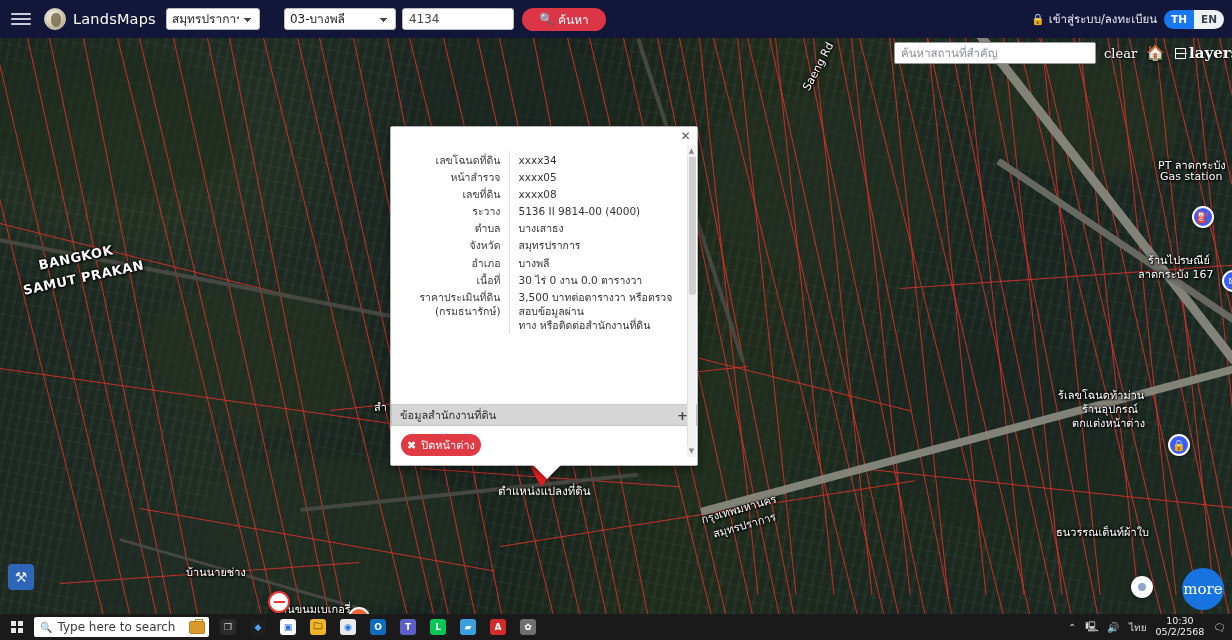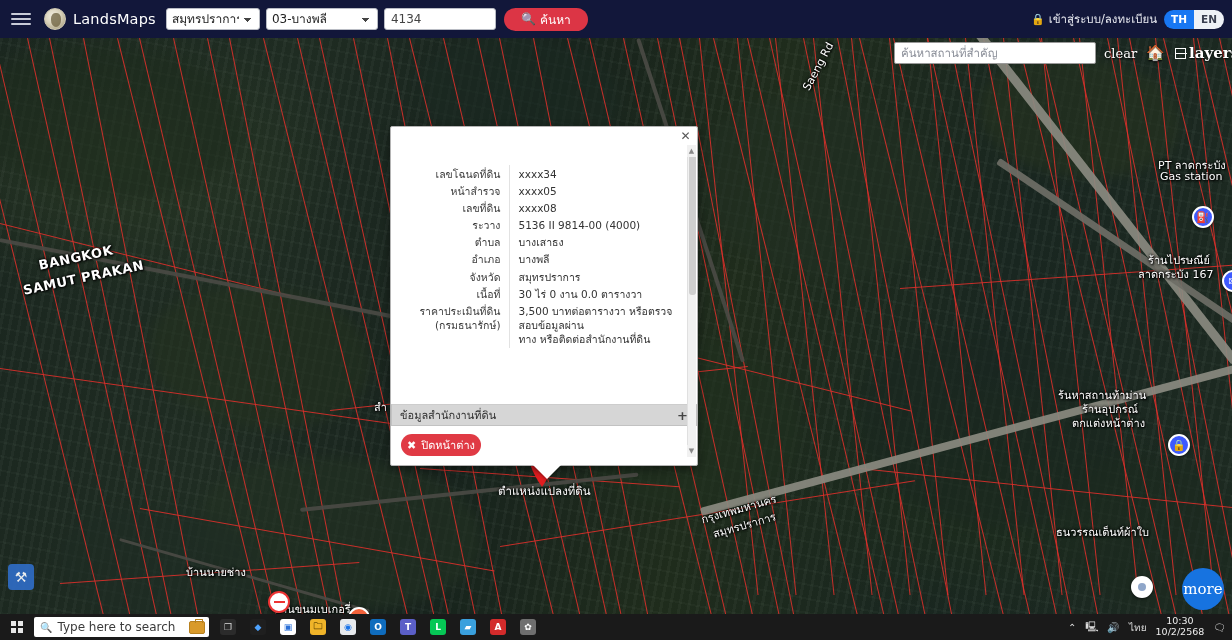--- a/index.html
+++ b/index.html
@@ -49,21 +49,21 @@
     background: #ffffff; color: #222;
     font-family: "DejaVu Sans", sans-serif;
     appearance: none; -webkit-appearance: none;
     background-image: linear-gradient(45deg, transparent 50%, #444 50%), linear-gradient(135deg, #444 50%, transparent 50%);
     background-position: calc(100% - 11px) 9px, calc(100% - 7px) 9px;
     background-size: 4px 4px, 4px 4px;
     background-repeat: no-repeat;
     cursor: pointer;
   }
   #sel-prov { width: 94px; }
-  #sel-amp  { width: 112px; margin-left: 6px; }
+  #sel-amp  { width: 112px; margin-left: 24px; }
   #txt-parcel {
     width: 112px; height: 22px; margin-left: 6px;
     border: 1px solid #b9bcc4; border-radius: 3px;
     padding: 1px 6px; font-size: 12px; color: #444;
     font-family: "DejaVu Sans", sans-serif;
   }
   #btn-search {
     margin-left: 8px; height: 23px; min-width: 84px;
     background: #dc3545; color:#fff; border:none; border-radius: 12px;
     font-size: 12px; cursor: pointer;
@@ -200,21 +200,21 @@
     padding: 2px 8px 10px 4px;
   }
   .section-hd {
     background:#d6d6d6; border:1px solid #c2c2c2; border-top:1px solid #cdcdcd;
     height:22px; display:flex; align-items:center; justify-content:space-between;
     padding: 0 8px; font-size:11px; color:#333; cursor:pointer;
     margin: 0 -4px;
   }
   .section-hd .sign { font-size:13px; color:#444; font-weight:bold; }
 
-  table.kv { width:100%; border-collapse:collapse; margin-top:20px; }
+  table.kv { width:100%; border-collapse:collapse; margin-top:6px; }
   table.kv td { font-size:10.5px; color:#333; padding:1.5px 0; vertical-align:top; line-height:1.35; }
   table.kv td.k { width:108px; text-align:right; padding-right:8px; color:#3b3b3b; white-space:nowrap;
                   border-right:1px solid #e2e2e2; }
   table.kv td.v { padding-left:9px; color:#333; }
   #btn-close-window {
     margin: 8px 6px 9px 6px; height:22px; background:#e03a44; color:#fff;
     border:none; border-radius:11px; font-size:11px; cursor:pointer;
     display:flex; align-items:center; justify-content:center; gap:5px;
     font-family:"DejaVu Sans", sans-serif;
   }
@@ -376,21 +376,21 @@
 
     <div id="maplabels">
         <div class="maplabel big" style="left: 38px; top: 212px; transform: rotate(-12deg);">BANGKOK</div>
         <div class="maplabel big" style="left: 22px; top: 232px; transform: rotate(-12deg);">SAMUT PRAKAN</div>
         <div class="maplabel " style="left: 792px; top: 22px; transform: rotate(-62deg);">Saeng Rd</div>
         <div class="maplabel " style="left: 648px; top: 188px; transform: rotate(72deg);">Boran Alley</div>
         <div class="maplabel " style="left: 1158px; top: 118px;">PT ลาดกระบัง</div>
         <div class="maplabel " style="left: 1160px; top: 132px;">Gas station</div>
         <div class="maplabel " style="left: 1148px; top: 213px;">ร้านไปรษณีย์</div>
         <div class="maplabel " style="left: 1138px; top: 227px;">ลาดกระบัง 167</div>
-        <div class="maplabel " style="left: 1058px; top: 348px;">ร้นหาสถานท้าม่าน</div>
+        <div class="maplabel " style="left: 1058px; top: 348px;">ร้เลขโฉนดท้าม่าน</div>
         <div class="maplabel " style="left: 1082px; top: 362px;">ร้านอุปกรณ์</div>
         <div class="maplabel " style="left: 1072px; top: 376px;">ตกแต่งหน้าต่าง</div>
         <div class="maplabel " style="left: 1056px; top: 485px;">ธนวรรณเต็นท์ผ้าใบ</div>
         <div class="maplabel " style="left: 700px; top: 462px; transform: rotate(-16deg);">กรุงเทพมหานคร</div>
         <div class="maplabel " style="left: 712px; top: 478px; transform: rotate(-16deg);">สมุทรปราการ</div>
         <div class="maplabel " style="left: 186px; top: 525px;">บ้านนายช่าง</div>
         <div class="maplabel " style="left: 274px; top: 562px;">บ้านขนมเบเกอรี่</div>
         <div class="maplabel " style="left: 374px; top: 360px;">สำ</div>
       </div>
     <div id="mappois">
@@ -451,26 +451,26 @@
               </tr>
               <tr>
                 <td class="k">ระวาง</td>
                 <td class="v">5136 II 9814-00 (4000)</td>
               </tr>
               <tr>
                 <td class="k">ตำบล</td>
                 <td class="v">บางเสาธง</td>
               </tr>
               <tr>
+                <td class="k">จังหวัด</td>
+                <td class="v">สมุทรปราการ</td>
+              </tr>
+              <tr>
                 <td class="k">อำเภอ</td>
                 <td class="v">บางพลี</td>
-              </tr>
-              <tr>
-                <td class="k">จังหวัด</td>
-                <td class="v">สมุทรปราการ</td>
               </tr>
               <tr>
                 <td class="k">เนื้อที่</td>
                 <td class="v">30 ไร่ 0 งาน 0.0 ตารางวา</td>
               </tr>
               <tr>
                 <td class="k">ราคาประเมินที่ดิน<br>(กรมธนารักษ์)</td>
                 <td class="v">3,500 บาทต่อตารางวา หรือตรวจสอบข้อมูลผ่าน<br>ทาง  หรือติดต่อสำนักงานที่ดิน</td>
               </tr>
             </tbody>
@@ -540,18 +540,18 @@
         </div>
       </div>
 
     <div class="tb-right">
       <span class="tray-ic">⌃</span>
       <span class="tray-ic">🖳</span>
       <span class="tray-ic">🔊</span>
       <span class="tray-ic">ไทย</span>
       <span class="clock">
         <span>10:30</span><br>
-        <span>10/2/2568</span>
+        <span>05/2/2568</span>
       </span>
       <span class="tray-ic">🗨</span>
     </div>
   </div>
 </div>
 
 </body></html>

